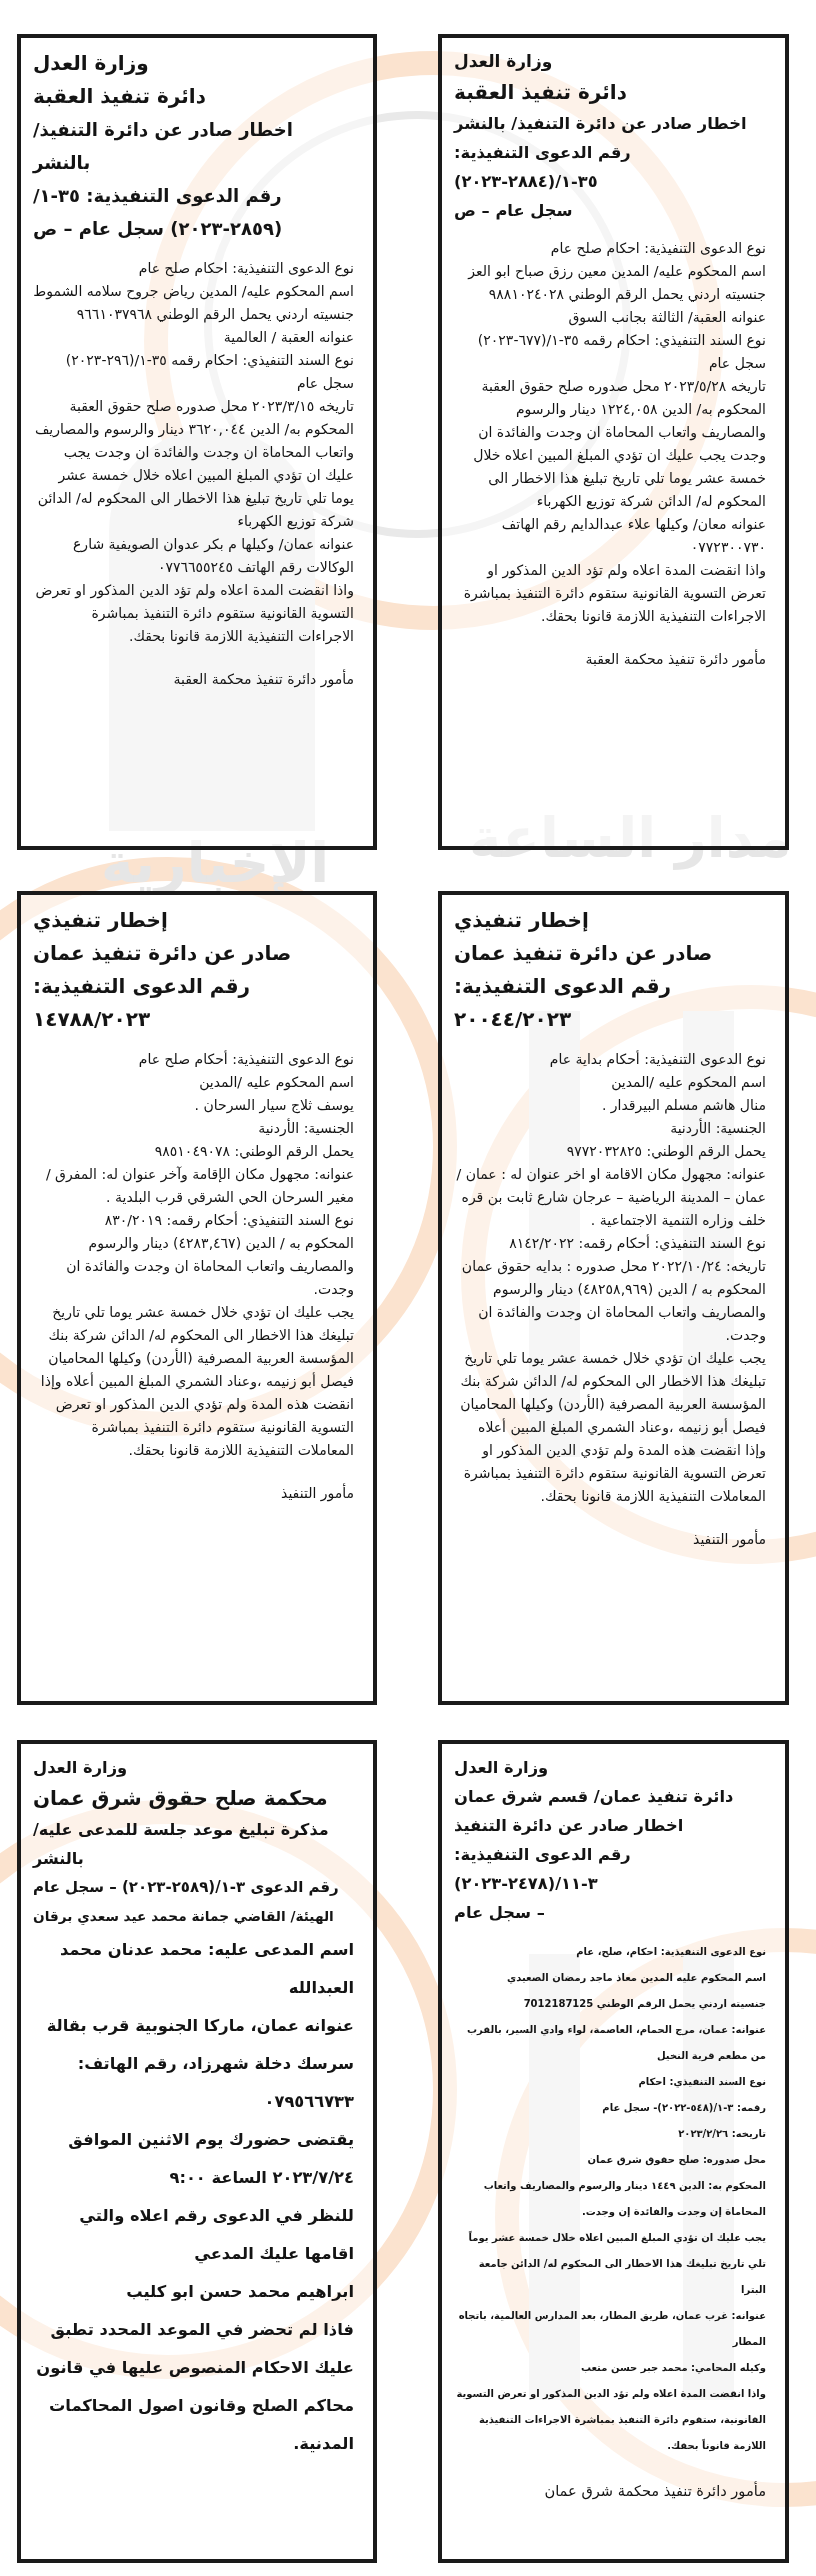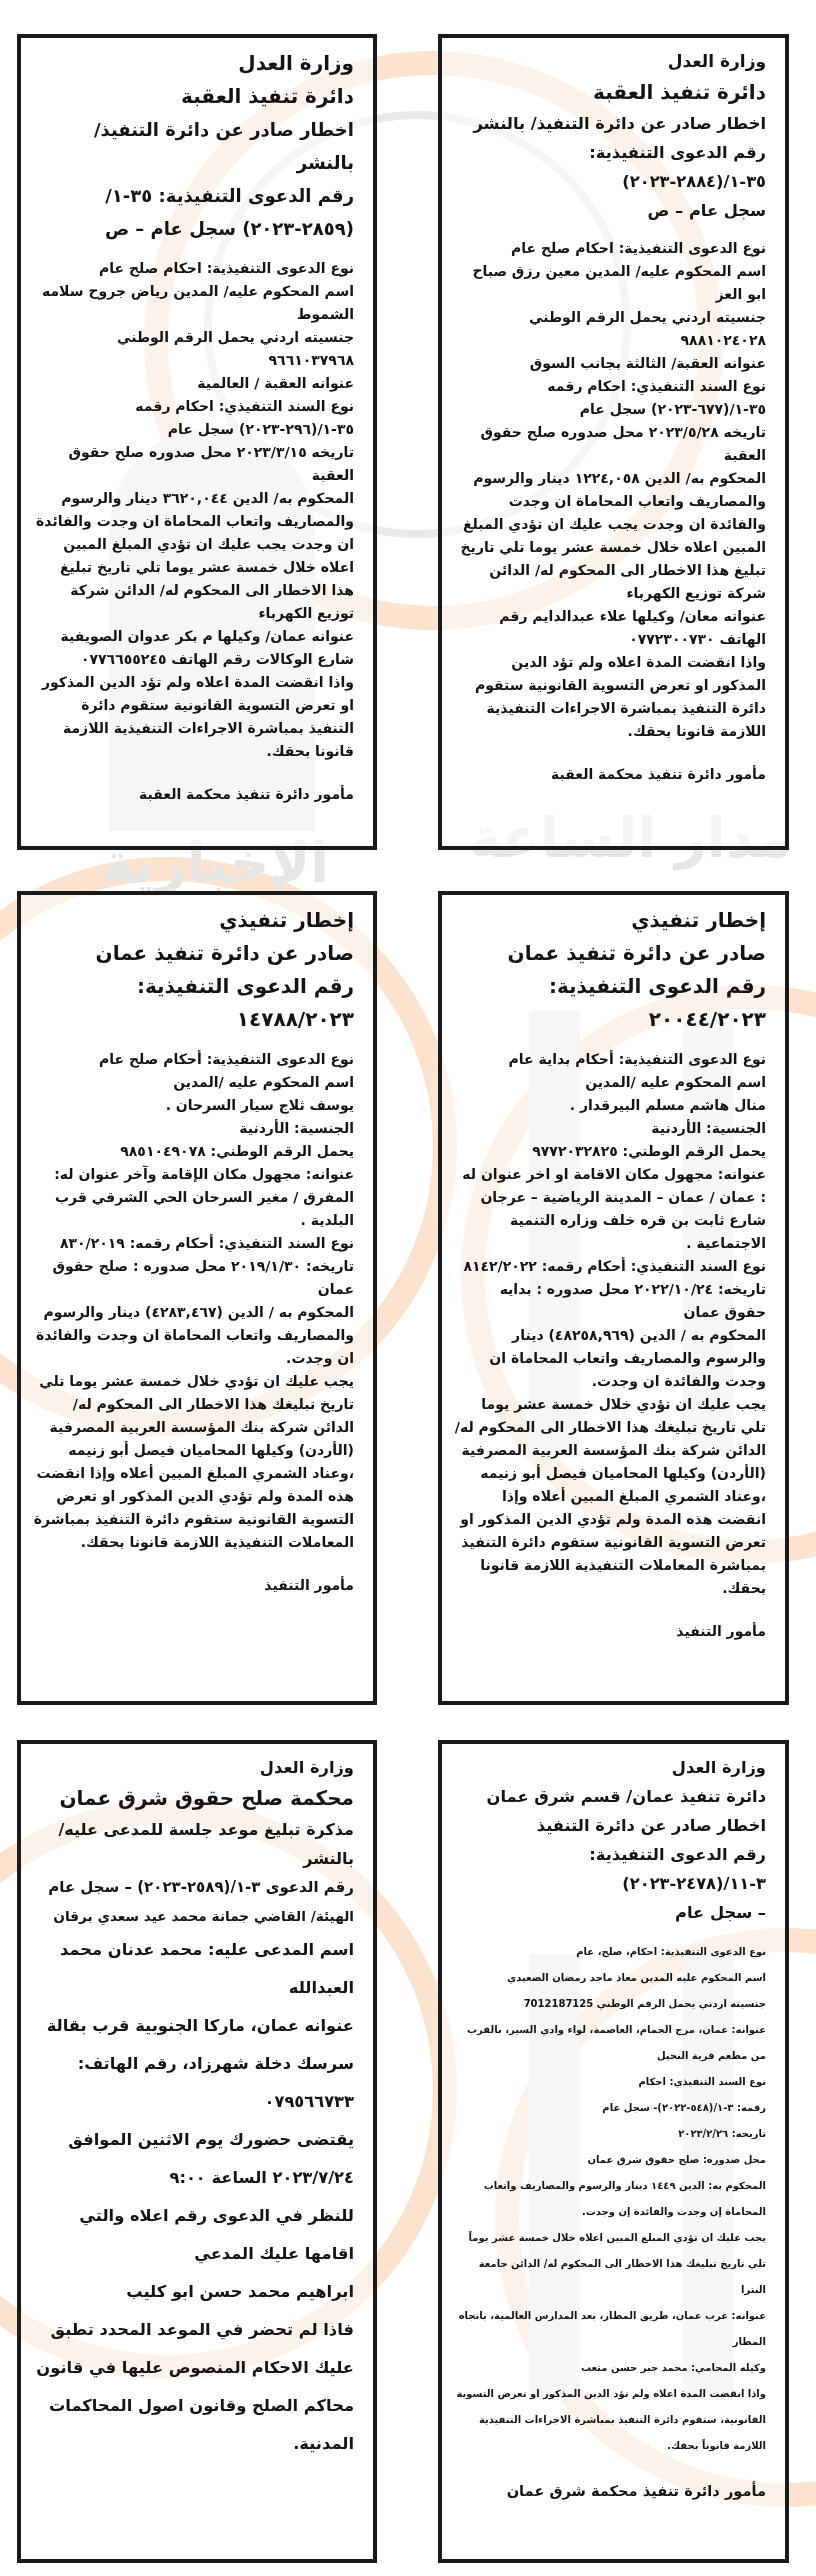--- a/index.html
+++ b/index.html
@@ -15,26 +15,26 @@
   .wm-bar { background:#ececec; }
   .wm-txt { color:#e6e6e6; font-weight:bold; font-size:55px; }
   .box {
     position:absolute; z-index:1;
     border:4.3px solid #1a1a1a;
     box-sizing:border-box;
     background:rgba(255,255,255,0.55);
     direction:rtl; text-align:right;
     padding:8.6px 19px 12px 12px;
   }
-  .center { text-align:right; }
+  .center { text-align:left; }
   .h1 { font-size:17px; font-weight:bold; line-height:29px; }
   .h2 { font-size:20px; font-weight:bold; line-height:33px; }
   .h3 { font-size:16.3px; font-weight:bold; line-height:29px; }
   .h4 { font-size:18px; font-weight:bold; line-height:33px; }
-  .p  { font-size:14px; font-weight:bold; line-height:23px; letter-spacing:0.2px; }
+  .p  { font-size:14px; font-weight:normal; line-height:23px; letter-spacing:0.2px; }
   .ps { font-size:10px; font-weight:bold; line-height:26px; }
   .pl { font-size:16.3px; font-weight:bold; line-height:38px; letter-spacing:0.4px; }
   .sign { margin-top:20px; }
   .gap { margin-top:12px; }
 </style>
 </head>
 <body>
 
 <div class="wm wm-ring" style="left:129px;top:51px;width:531px;height:531px;"></div>
 <div class="wm wm-ring2" style="left:189px;top:111px;width:411px;height:411px;"></div>
@@ -107,21 +107,20 @@
   <div class="center h2">إخطار تنفيذي</div>
   <div class="center h2">صادر عن دائرة تنفيذ عمان</div>
   <div class="center h2">رقم الدعوى التنفيذية: ١٤٧٨٨/٢٠٢٣</div>
   <div class="gap p">نوع الدعوى التنفيذية: أحكام صلح عام</div>
   <div class="p">اسم المحكوم عليه /المدين</div>
   <div class="p">يوسف ثلاج سيار السرحان .</div>
   <div class="p">الجنسية: الأردنية</div>
   <div class="p">يحمل الرقم الوطني: ٩٨٥١٠٤٩٠٧٨</div>
   <div class="p">عنوانه: مجهول مكان الإقامة وآخر عنوان له: المفرق / مغير السرحان الحي الشرقي قرب البلدية .</div>
   <div class="p">نوع السند التنفيذي: أحكام رقمه: ٨٣٠/٢٠١٩</div>
-  <div class="p">تاريخه: ٢٠١٩/١/٣٠ محل صدوره : صلح حقوق عمان</div>
   <div class="p">المحكوم به / الدين (٤٢٨٣,٤٦٧) دينار والرسوم والمصاريف واتعاب المحاماة ان وجدت والفائدة ان وجدت.</div>
   <div class="p">يجب عليك ان تؤدي خلال خمسة عشر يوما تلي تاريخ تبليغك هذا الاخطار الى المحكوم له/ الدائن شركة بنك المؤسسة العربية المصرفية (الأردن) وكيلها المحاميان فيصل أبو زنيمه ،وعناد الشمري المبلغ المبين أعلاه وإذا انقضت هذه المدة ولم تؤدي الدين المذكور او تعرض التسوية القانونية ستقوم دائرة التنفيذ بمباشرة المعاملات التنفيذية اللازمة قانونا بحقك.</div>
   <div class="p sign">مأمور التنفيذ</div>
 </div>
 
 <div class="box" style="left:438px;top:1740px;width:351px;height:823px;">
   <div class="center h3">وزارة العدل</div>
   <div class="center h3">دائرة تنفيذ عمان/ قسم شرق عمان</div>
   <div class="center h3">اخطار صادر عن دائرة التنفيذ</div>
   <div class="center h3">رقم الدعوى التنفيذية: ٣-١١/(٢٤٧٨-٢٠٢٣)</div>

